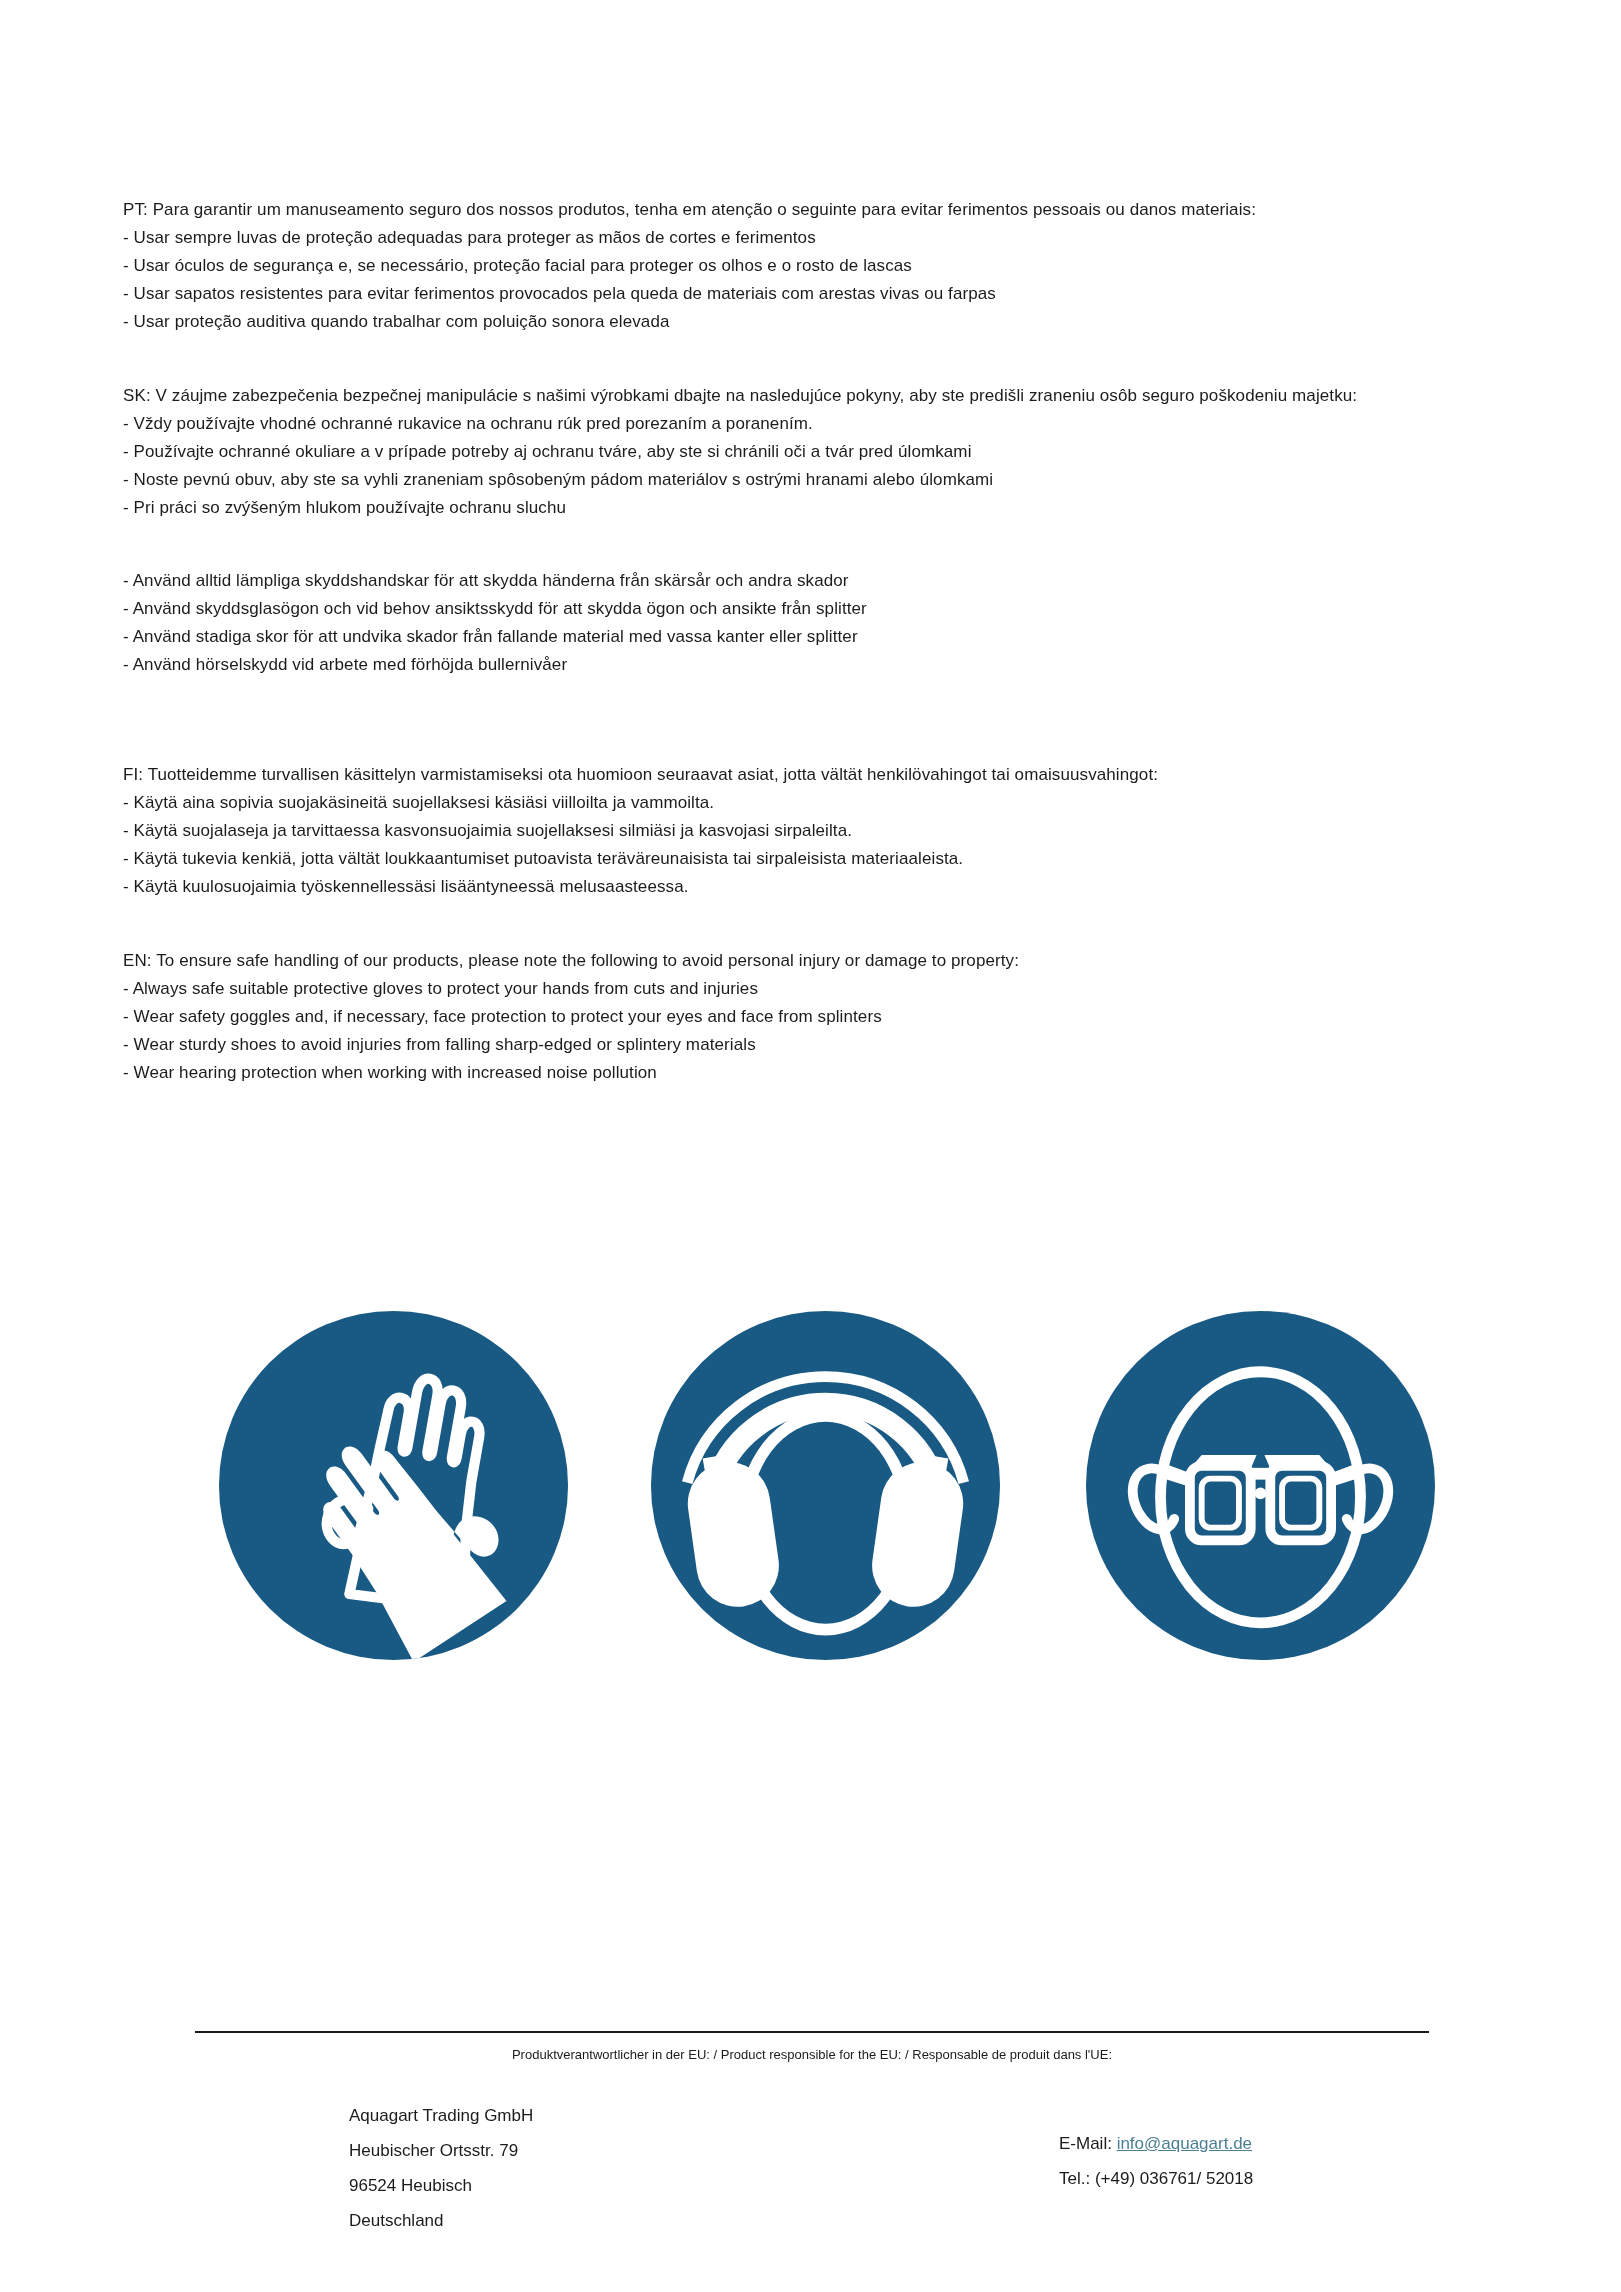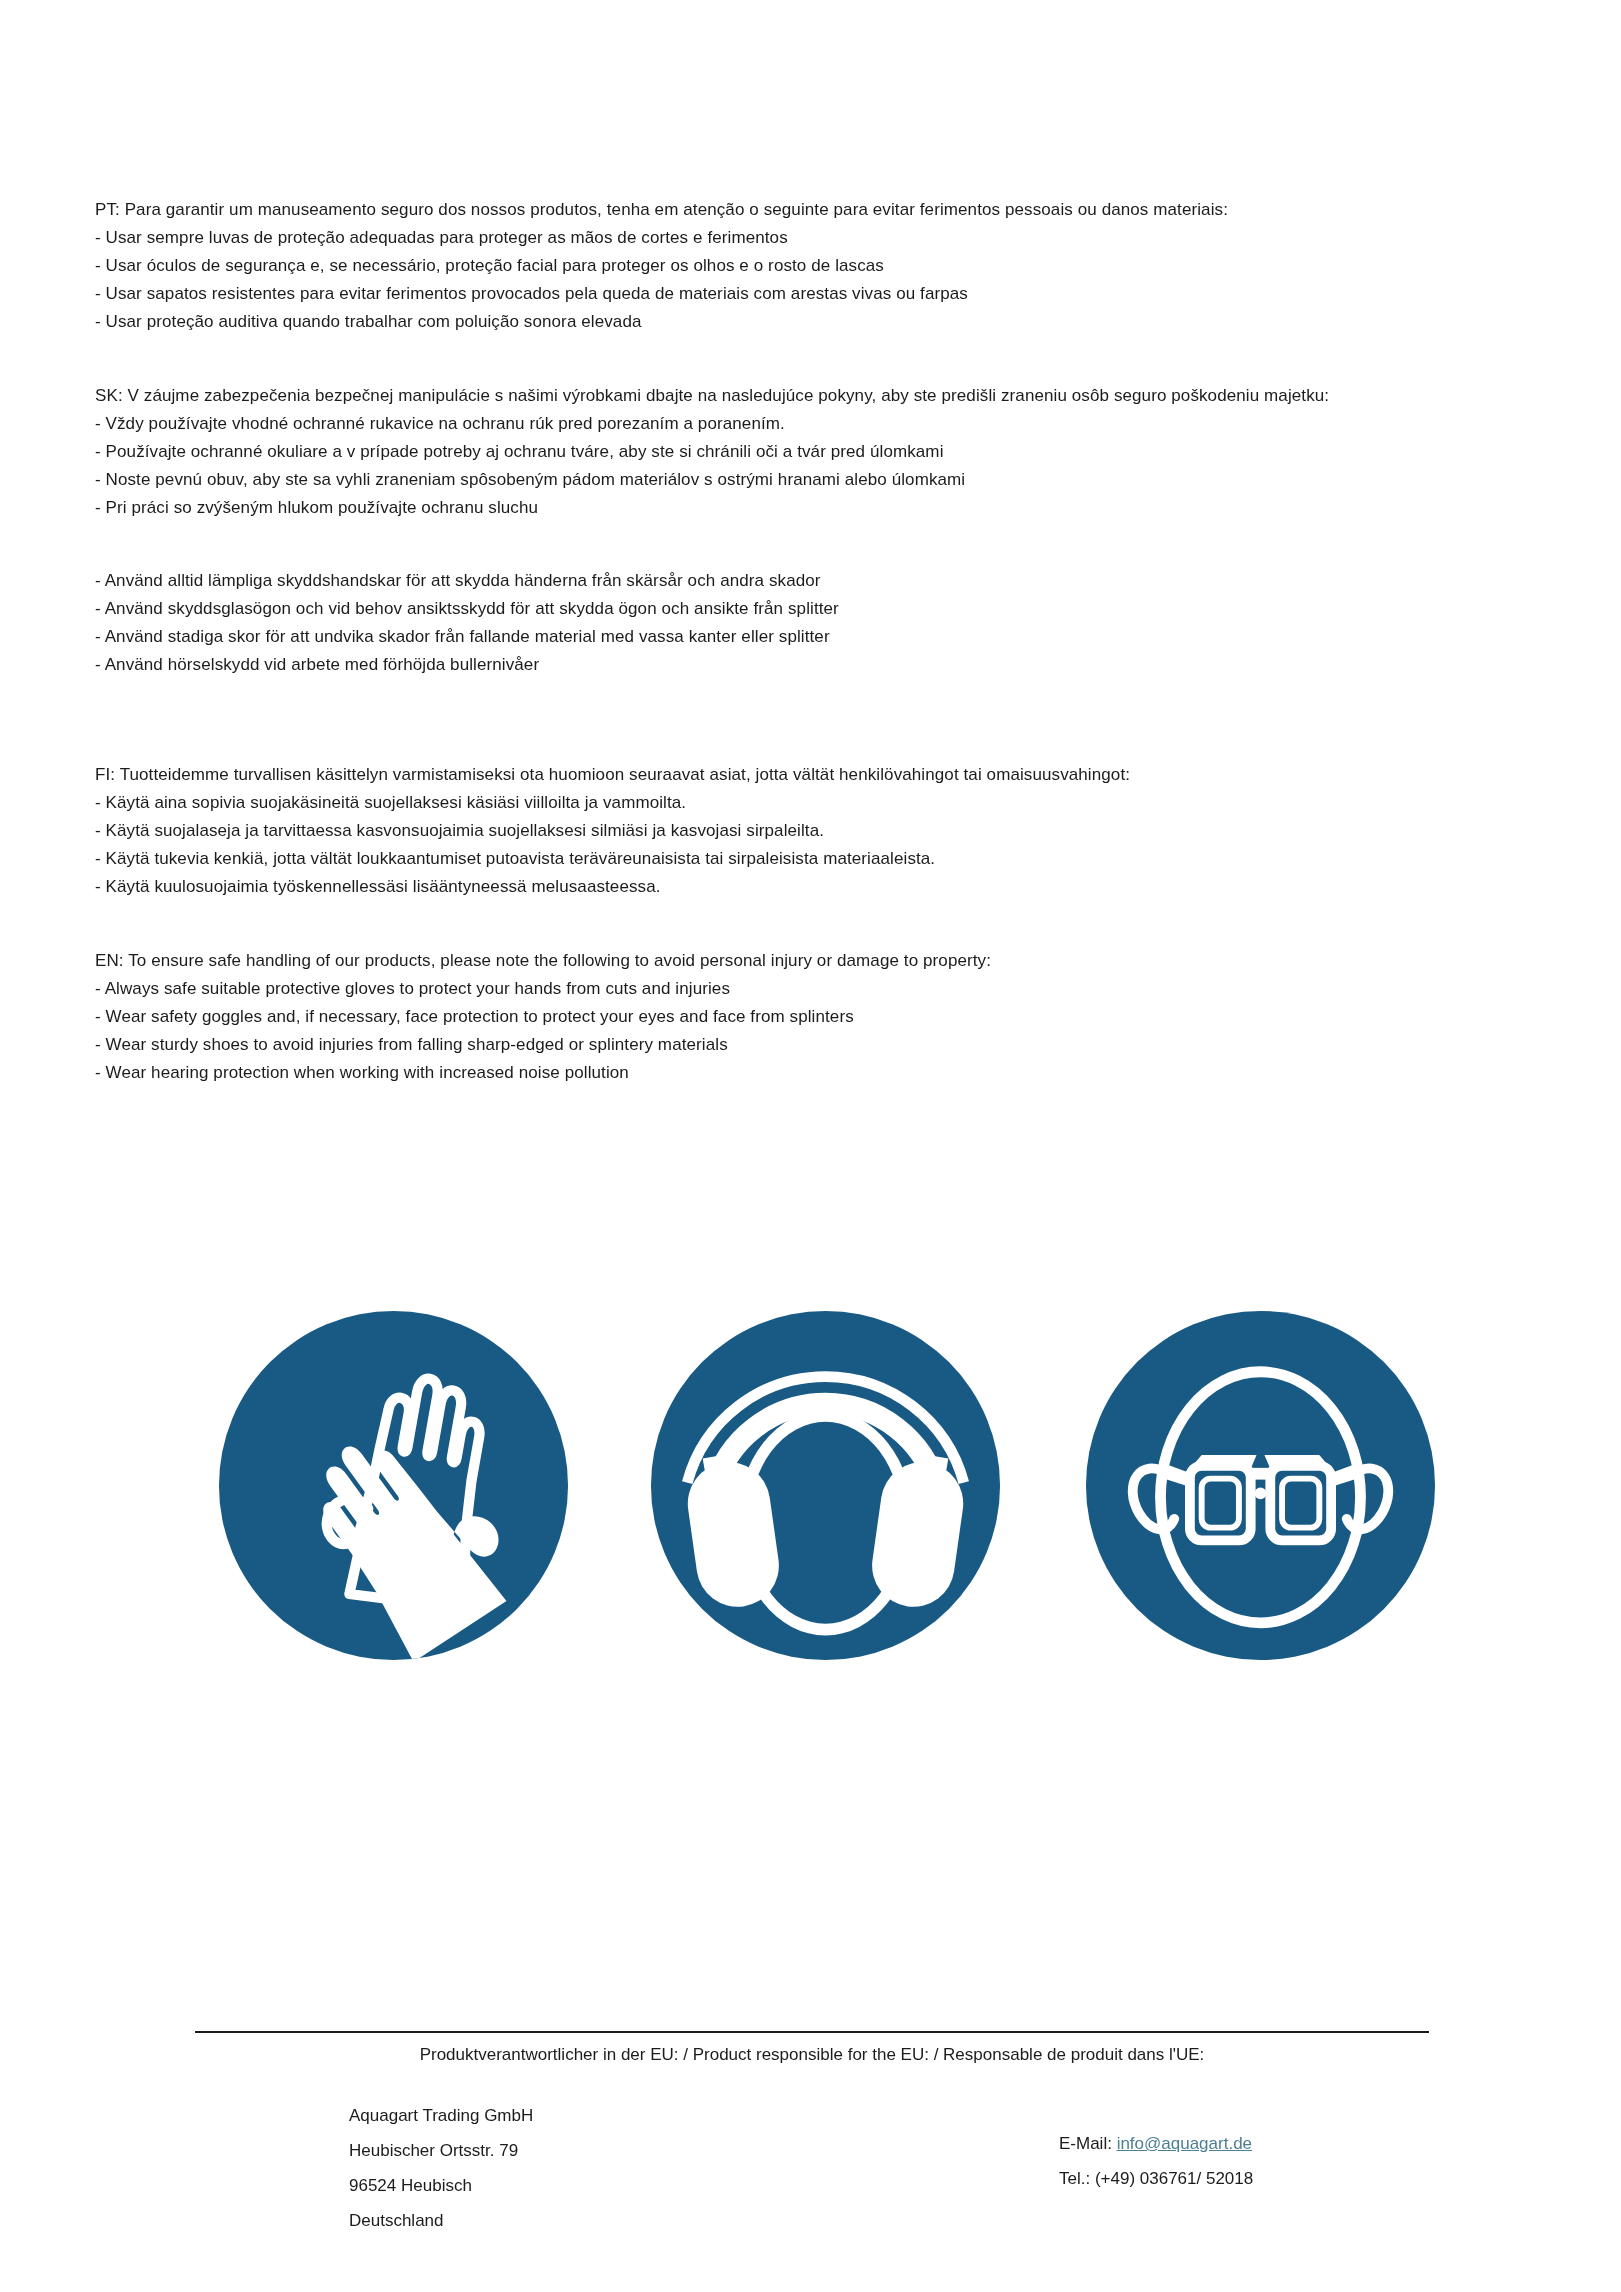--- a/index.html
+++ b/index.html
@@ -20,20 +20,21 @@
   .lang-block{
     position:absolute;
     left:95px;
     right:39px;
   }
   .lang-block .line{
     font-size:17px;
     line-height:28px;
     white-space:nowrap;
     letter-spacing:0.1px;
+    margin-left:28px;
   }
   .picto{
     position:absolute;
     top:1309px;
     width:353px;
     height:353px;
   }
   .picto svg{display:block;width:100%;height:100%;}
   #picto-gloves{left:217px;}
   #picto-ear{left:649px;}
@@ -45,21 +46,21 @@
     width:1234px;
     height:0;
     border-top:2px solid #1a1a1a;
   }
   .footer-heading{
     position:absolute;
     left:195px;
     top:2043px;
     width:1234px;
     text-align:center;
-    font-size:17px;
+    font-size:13px;
     line-height:23.5px;
   }
   .footer-address{
     position:absolute;
     left:349px;
     top:2098px;
     font-size:17px;
     line-height:35px;
   }
   .footer-contact{

